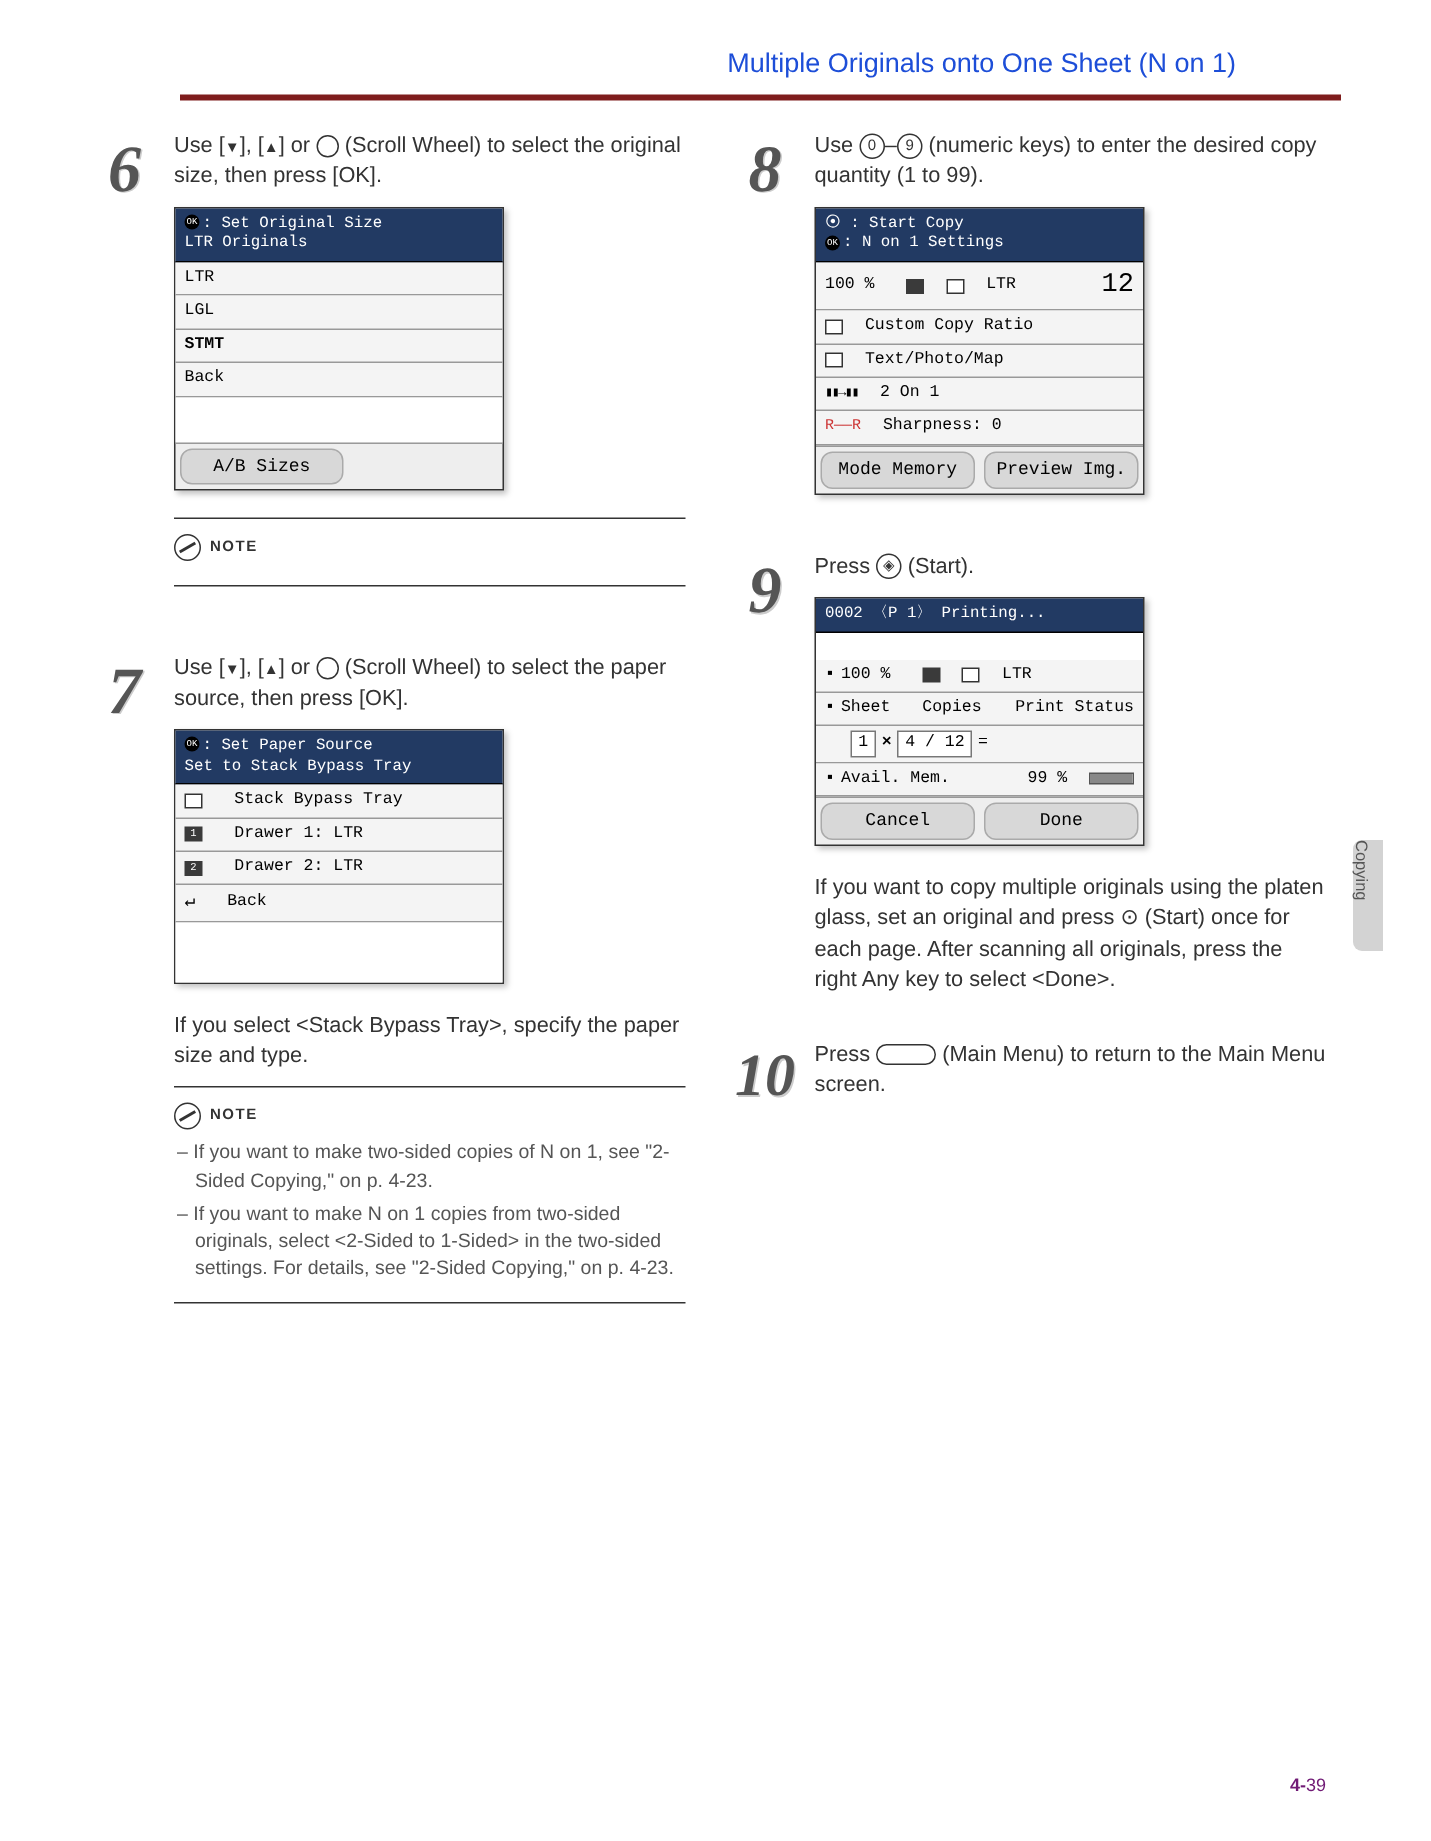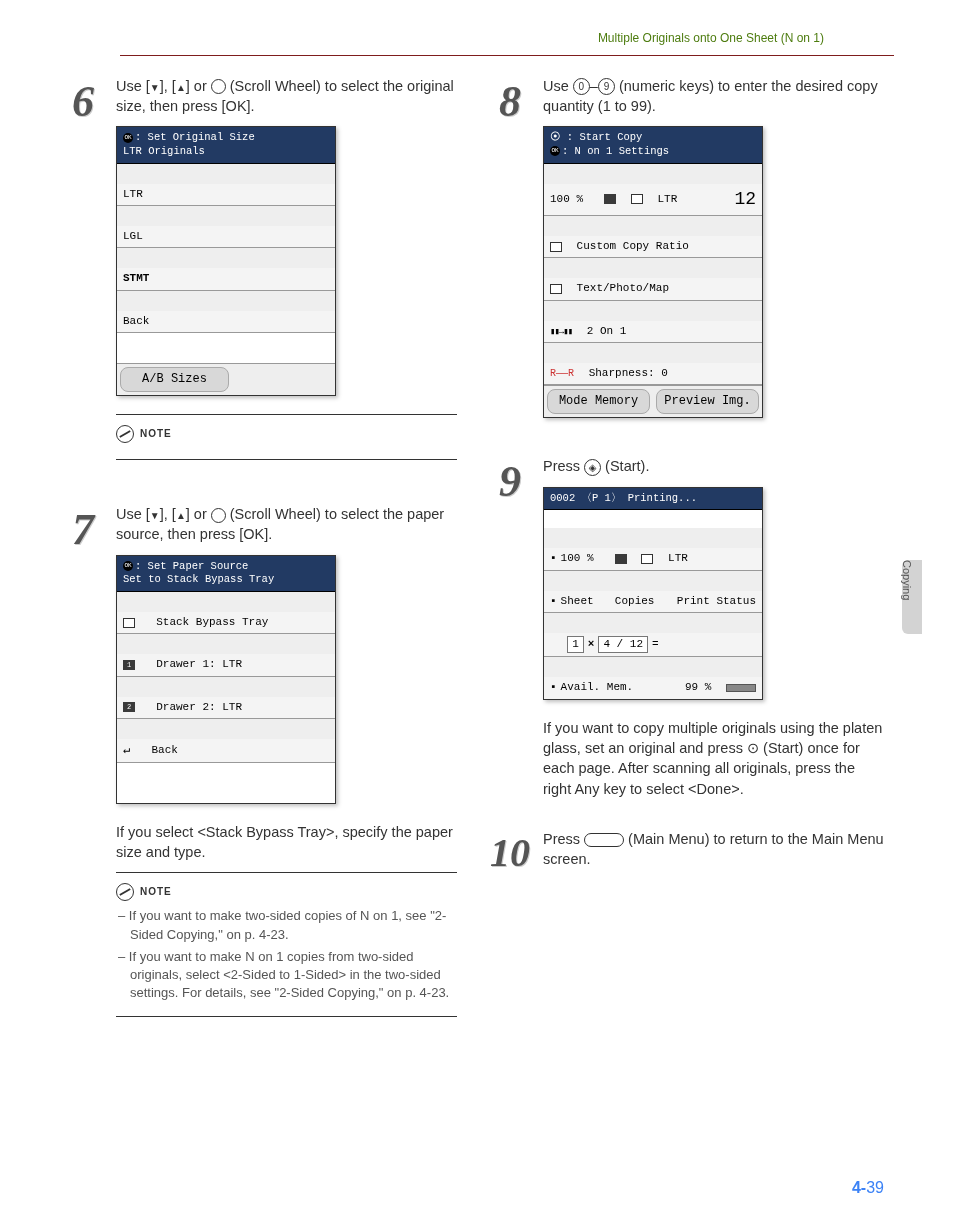--- a/index.html
+++ b/index.html
@@ -9,23 +9,23 @@
       height: 1227px;
       background: #fff;
       position: relative;
       color: #333;
       font-size: 14px;
       line-height: 1.4;
     }
     .header {
       text-align: right;
       padding: 30px 70px 8px 0;
-      font-size: 12px;
-      color: #4d7c0f;
-      border-bottom: 1px solid #7f1d1d;
+      font-size: 18px;
+      color: #1d4ed8;
+      border-bottom: 4px solid #7f1d1d;
       margin: 0 60px 20px 70px;
       margin-left: 120px;
     }
     .columns {
       display: flex;
       padding: 0 60px 0 40px;
     }
     .col { flex: 1; padding: 0 10px; }
     .step { display: flex; margin-bottom: 20px; }
     .stepnum {
@@ -94,21 +94,20 @@
       vertical-align: middle; margin-right: 2px;
     }
     .lcd-row {
       border-bottom: 1px solid #999;
       padding: 3px 6px;
       font-size: 11px;
       background: #f4f4f4;
       display: flex;
       align-items: center;
       gap: 4px;
-      margin-top: 20px;
     }
     .lcd-row:last-child { border-bottom: none; }
     .lcd-body-blank { height: 30px; background:#fff; }
     .lcd-footer {
       display:flex; border-top:1px solid #999;
     }
     .lcd-footer-btn {
       flex:1; background:#d8d8d8;
       text-align:center; padding:3px 0;
       font-size:12px;
@@ -192,22 +191,22 @@
       right: 40px;
       top: 560px;
       writing-mode: vertical-rl;
       font-size: 11px;
       color: #555;
     }
     .page-num {
       position: absolute;
       bottom: 28px;
       right: 70px;
-      font-size: 16px;
-      color: #3b82f6;
+      font-size: 12px;
+      color: #701a75;
     }
     .page-num b { font-weight: bold; }
   </style>
 </head>
 <body>
 
 <div class="header">
   <span>Multiple Originals onto One Sheet (N on 1)</span>
 </div>
 
@@ -340,20 +339,24 @@
           <div class="lcd-row">
             &nbsp;&nbsp;<span class="copies-box">1</span>
             <span style="font-weight:bold">×</span>
             <span class="copies-box">4 / 12</span> =
           </div>
           <div class="lcd-row">
             ▪ <span>Avail. Mem.</span>
             <span style="margin-left:auto">99 %</span>&nbsp;
             <span class="progress"></span>
           </div>
+          <div class="lcd-footer">
+            <div class="lcd-footer-btn">Cancel</div>
+            <div class="lcd-footer-btn">Done</div>
+          </div>
         </div>
         <p>If you want to copy multiple originals using the platen glass, set an original and press ⊙ (Start) once for each page. After scanning all originals, press the right Any key to select &lt;Done&gt;.</p>
       </div>
     </div>
 
     <div class="step">
       <div class="stepnum" style="font-size:40px">10</div>
       <div class="stepbody">
         <p>
           <span>Press </span><span class="oblong-key"></span><span> (Main Menu) to return to the Main Menu screen.</span>

